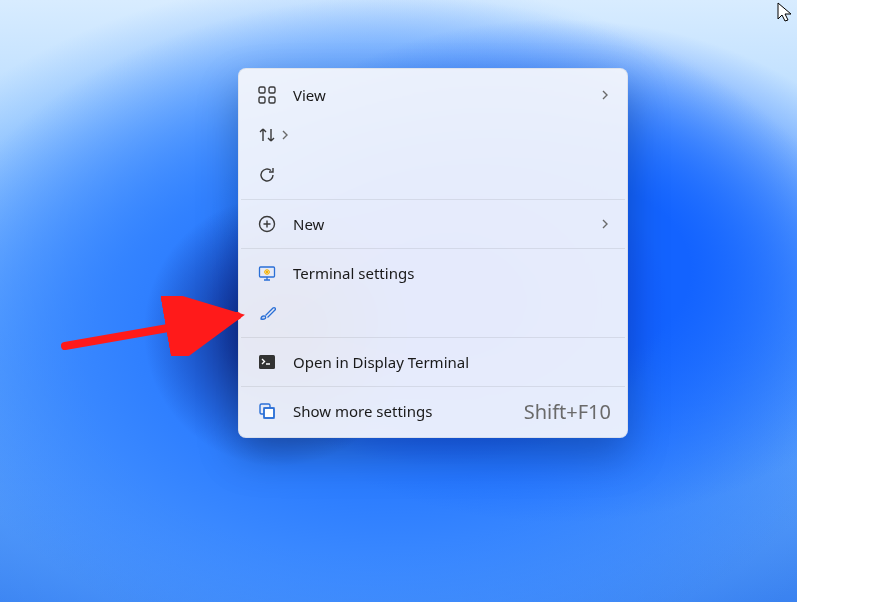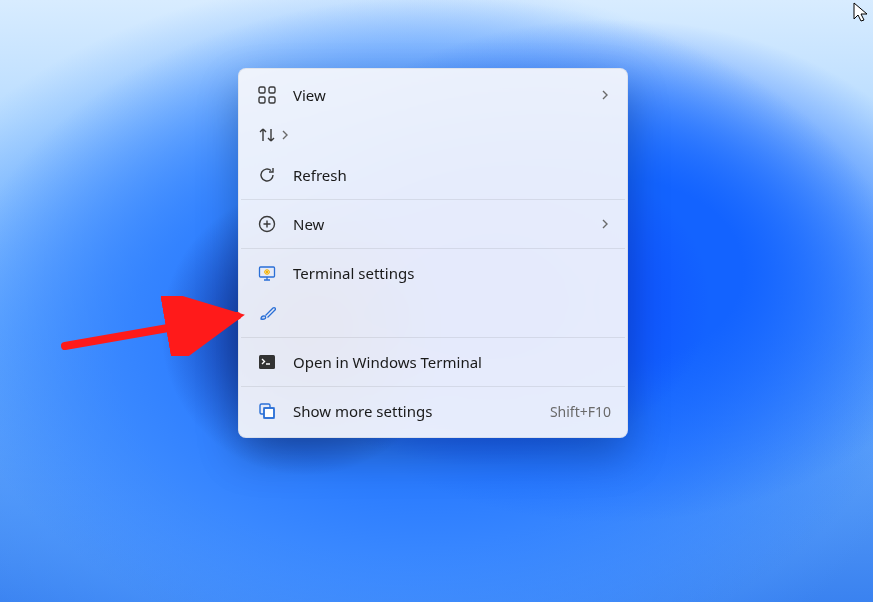--- a/index.html
+++ b/index.html
@@ -1,18 +1,18 @@
 <!DOCTYPE html>
 <html><head>
 <meta charset="utf-8">
 <style>
   html,body{margin:0;padding:0;width:873px;height:602px;overflow:hidden;font-family:"Segoe UI",system-ui,sans-serif;}
   
   .desktop{
-    position:relative;width:873px;height:602px;
+    position:relative;width:797px;height:602px;
     background:
       radial-gradient(circle at 35% 55%, rgba(10,30,120,.85) 0 4%, transparent 22%),
       radial-gradient(ellipse 420px 300px at 55% 50%, #0b46ff 0 18%, transparent 55%),
       radial-gradient(ellipse 600px 420px at 70% 45%, #1363ff 0 22%, transparent 60%),
       radial-gradient(ellipse 780px 540px at 50% 55%, #2a7bff 0 28%, transparent 62%),
       radial-gradient(ellipse 900px 640px at 45% 60%, #4e99ff 0 30%, transparent 60%),
       linear-gradient(180deg,#d8ecff 0%, #b8dcff 20%, #72b4ff 55%, #3a82f0 100%);
   }
   .cursor{position:absolute;top:2px;right:4px;pointer-events:none;}
   
@@ -27,21 +27,21 @@
     color:#1a1a1a;
     font-size:15px;
   }
   .mi{
     display:flex;align-items:center;height:40px;padding:0 16px;
     cursor:default;
   }
   .ico{width:24px;height:24px;display:flex;align-items:center;justify-content:center;flex:0 0 24px;}
   .lbl{margin-left:14px;flex:1;line-height:1;}
   .chev{color:#6a6a6a;}
-  .shortcut{color:#6a6a6a;font-size:14px;}
+  .shortcut{color:#6a6a6a;font-size:20px;}
   .sep{height:1px;background:rgba(0,0,0,.08);margin:4px 2px;}
   
   .arrow{position:absolute;left:55px;top:296px;pointer-events:none;}
 </style>
 </head>
 <body>
 
 <div class="desktop">
 
   <div class="menu">
@@ -77,21 +77,20 @@
       </span>
     </div>
 
     <div class="mi">
       <span class="ico">
         <svg width="18" height="18" viewBox="0 0 18 18" fill="none" stroke="#3a3a3a" stroke-width="1.4">
           <path d="M15 9a6 6 0 11-2-4.5"></path>
             <path d="M15 2v4h-4"></path>
         </svg>
       </span>
-      <span class="lbl">Refresh</span>
     </div>
 
     <div class="sep"></div>
 
     <div class="mi">
       <span class="ico">
         <svg width="18" height="18" viewBox="0 0 18 18" fill="none" stroke="#3a3a3a" stroke-width="1.4">
           <circle cx="9" cy="9" r="7.5"></circle>
             <path d="M9 5.5v7M5.5 9h7"></path>
         </svg>
@@ -129,21 +128,21 @@
 
     <div class="sep"></div>
 
     <div class="mi">
       <span class="ico">
         <svg width="18" height="18" viewBox="0 0 18 18">
           <rect x="1" y="2" width="16" height="14" rx="1.5" fill="#333"></rect>
           <path d="M4 6l2.5 2.5L4 11M8 11h4" stroke="#fff" stroke-width="1.4" fill="none"></path>
         </svg>
       </span>
-      <span class="lbl">Open in Windows Terminal</span>
+      <span class="lbl">Open in Display Terminal</span>
     </div>
 
     <div class="sep"></div>
 
     <div class="mi">
       <span class="ico">
         <svg width="18" height="18" viewBox="0 0 18 18" fill="none" stroke="#2a6fd6" stroke-width="1.4">
           <rect x="2" y="2" width="10" height="10" rx="1.5"></rect>
           <path d="M6 6h10v10H6z" fill="#fff"></path>
           <rect x="6" y="6" width="10" height="10" rx="1.5"></rect>

